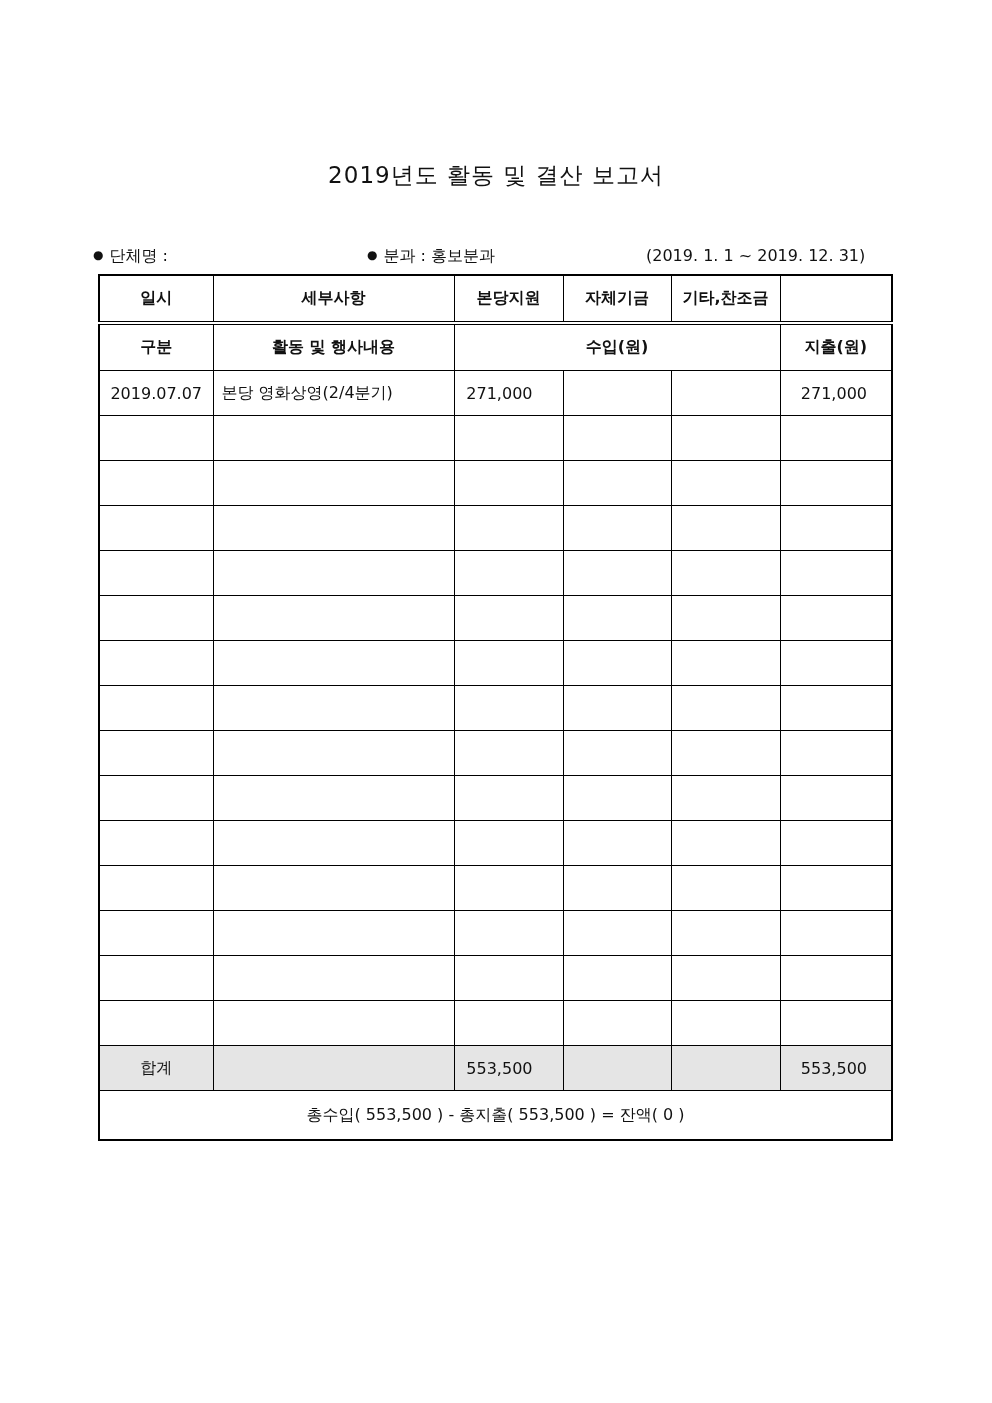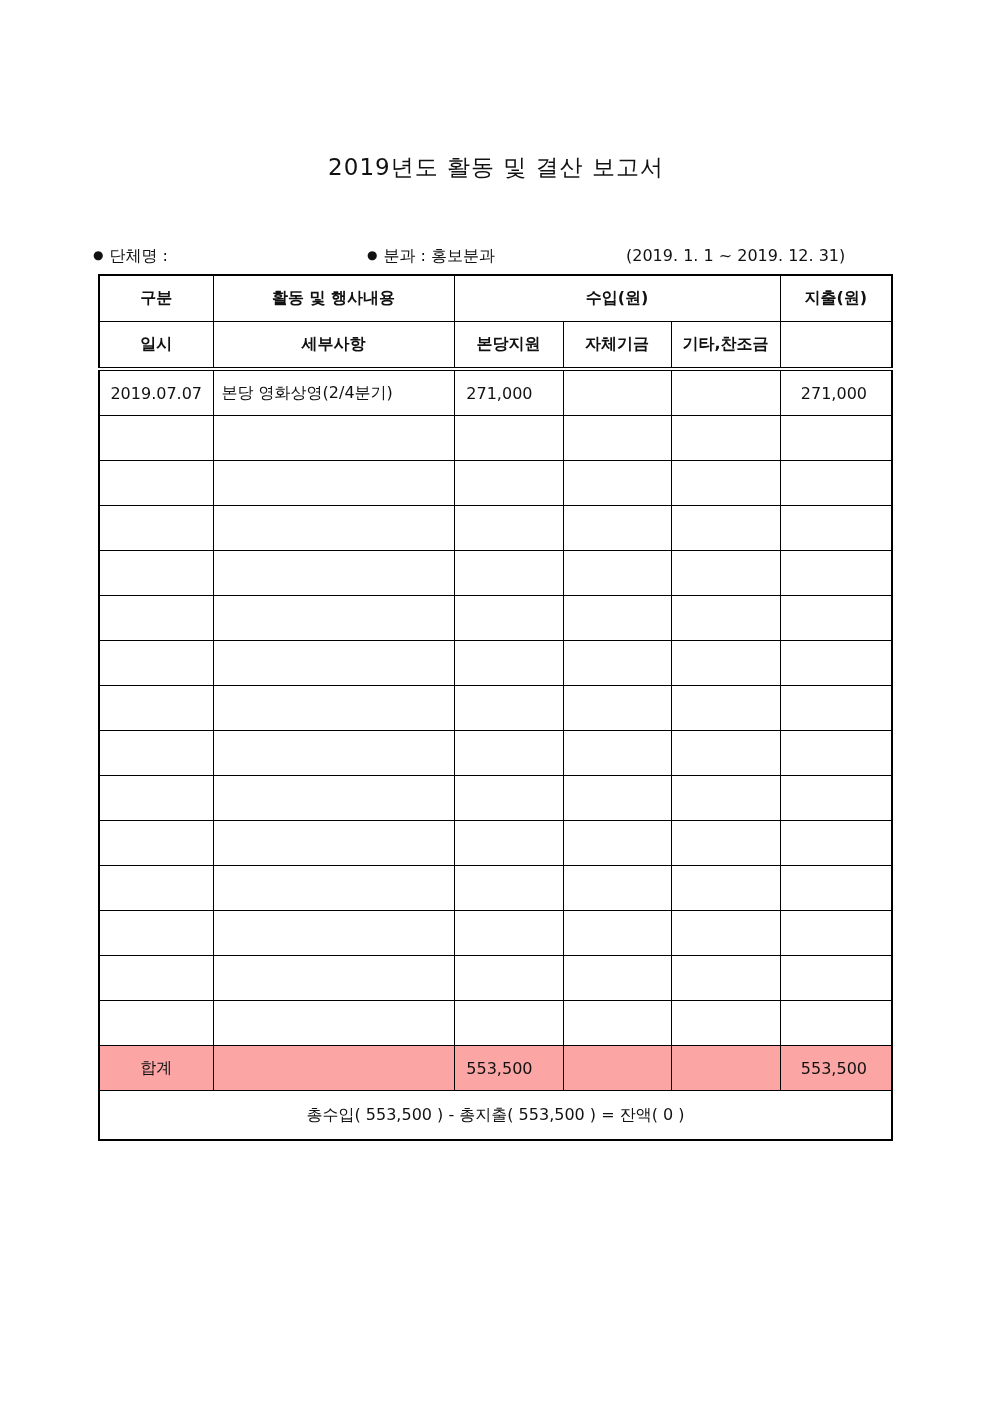--- a/index.html
+++ b/index.html
@@ -2,48 +2,48 @@
 <html><head>
   <meta charset="utf-8">
   <style>
     html, body { margin: 0; padding: 0; background: #ffffff; }
     body {
       width: 992px; height: 1403px; position: relative; overflow: hidden;
       font-family: "DejaVu Sans", "Liberation Sans", sans-serif;
       color: #111;
     }
     .title {
-      position: absolute; left: 0; width: 992px; top: 152px;
+      position: absolute; left: 0; width: 992px; top: 160px;
       text-align: center; font-size: 23px; letter-spacing: 1px;
     }
     .meta {
       position: absolute; top: 246px; font-size: 16px; white-space: nowrap;
     }
     .meta .bullet { font-size: 12px; margin-right: 6px; vertical-align: 2px; }
     .meta-org { left: 93px; }
     .meta-dept { left: 367px; }
-    .meta-period { left: 626px; }
+    .meta-period { left: 646px; }
 
     table.report {
       position: absolute; left: 98px; top: 274px;
       width: 795px; border-collapse: collapse;
       border: 2px solid #000; table-layout: fixed;
       font-size: 16px;
     }
     table.report td {
       border: 1px solid #000; height: 44px; padding: 0 10px;
       text-align: center; vertical-align: middle; white-space: nowrap;
       overflow: hidden;
     }
     table.report tr.head td { height: 45px; font-weight: bold; }
     table.report tr.head2 td { border-bottom: 4px double #000; }
     td.num { text-align: right !important; padding-right: 30px !important; }
     td.num-right { text-align: right !important; padding-right: 24px !important; }
     td.left { text-align: left !important; padding-left: 8px !important; }
-    tr.total td { background: #fca5a5; }
+    tr.total td { background: #e5e5e5; }
     tr.summary td { height: 48px; border-radius: 15px; }
   </style>
 </head>
 <body>
 
 <div class="title">2019년도 활동 및 결산 보고서</div>
 
 <div class="meta meta-org">
   <span class="bullet">●</span><span>단체명 :</span>
   <span></span>
@@ -57,34 +57,34 @@
 <table class="report">
   <colgroup>
     <col style="width:114px">
     <col style="width:241px">
     <col style="width:109px">
     <col style="width:108px">
     <col style="width:109px">
     <col style="width:112px">
   </colgroup>
   <tbody id="tbody">
-    <tr class="head">
-      <td>구분</td>
-      <td>활동 및 행사내용</td>
-      <td colspan="3">수입(원)</td>
-      <td>지출(원)</td>
-    </tr>
     <tr class="head head2">
       <td>일시</td>
       <td>세부사항</td>
       <td>본당지원</td>
       <td>자체기금</td>
       <td>기타,찬조금</td>
       <td></td>
     </tr>
+    <tr class="head">
+      <td>구분</td>
+      <td>활동 및 행사내용</td>
+      <td colspan="3">수입(원)</td>
+      <td>지출(원)</td>
+    </tr>
   </tbody>
   <tbody id="data-rows">
       <tr>
         <td>2019.07.07</td>
         <td class="left">본당 영화상영(2/4분기)</td>
         <td class="num">271,000</td>
         <td></td>
         <td></td>
         <td class="num-right">271,000</td>
       </tr>

